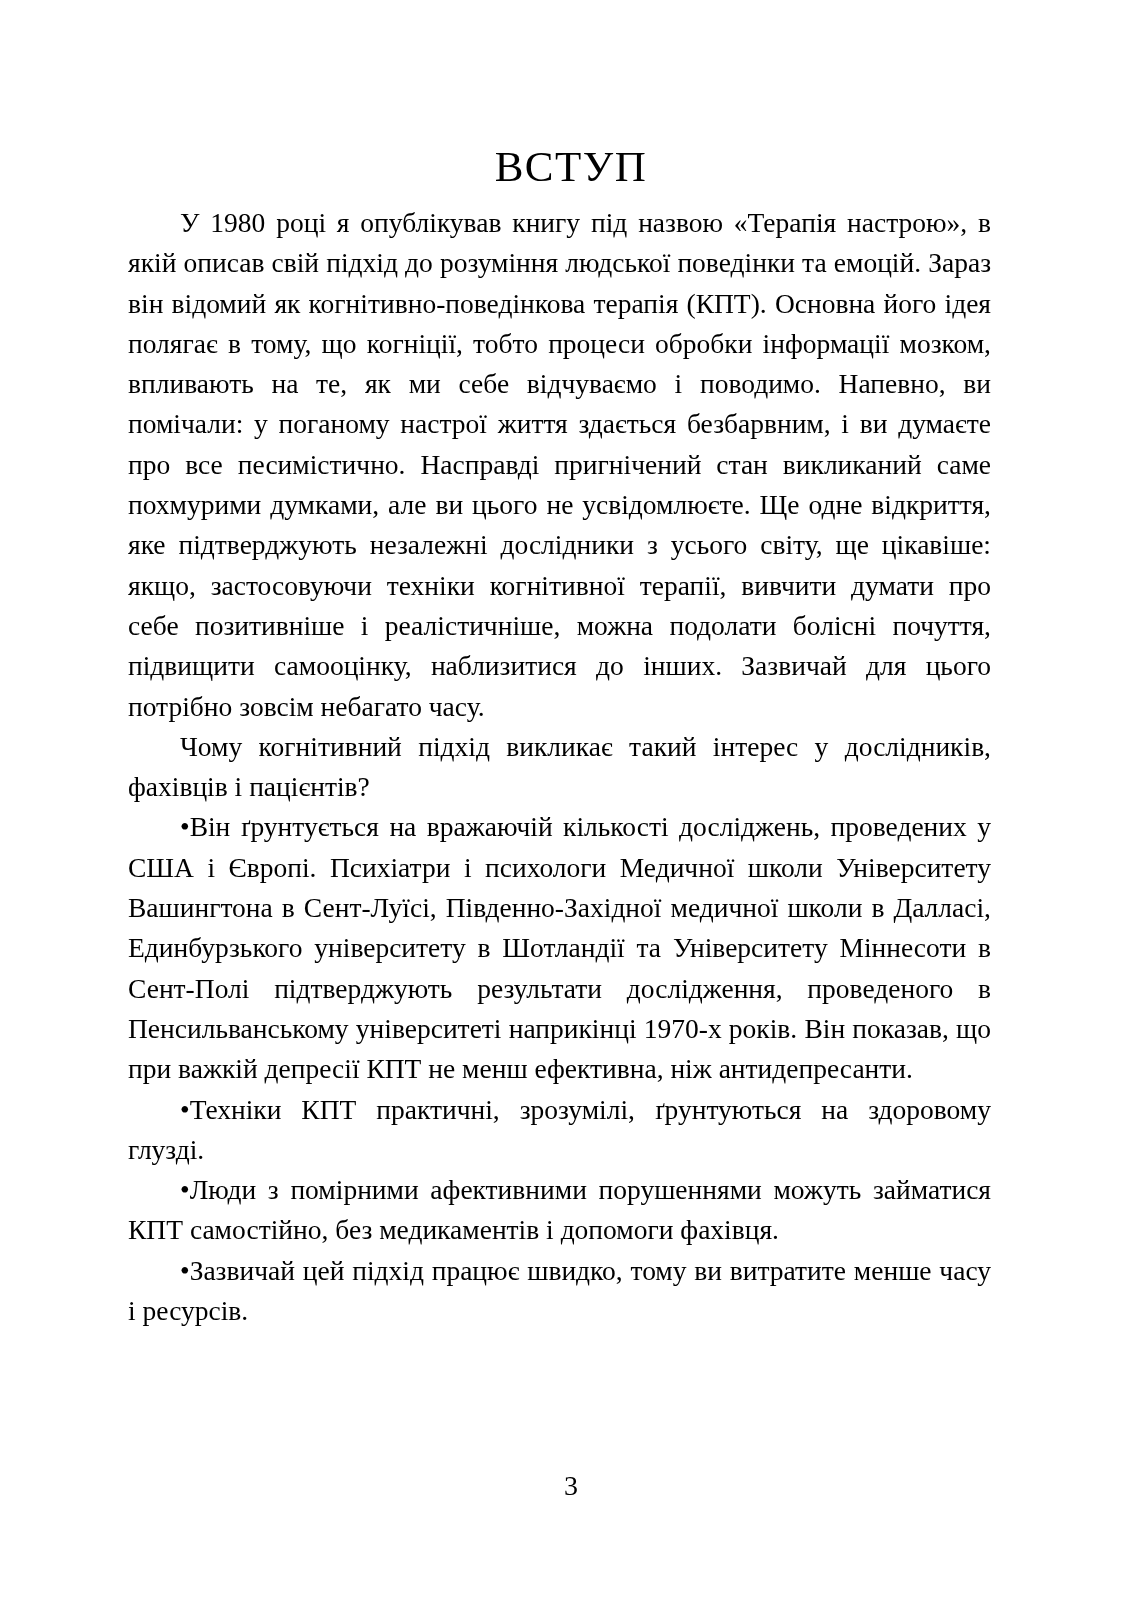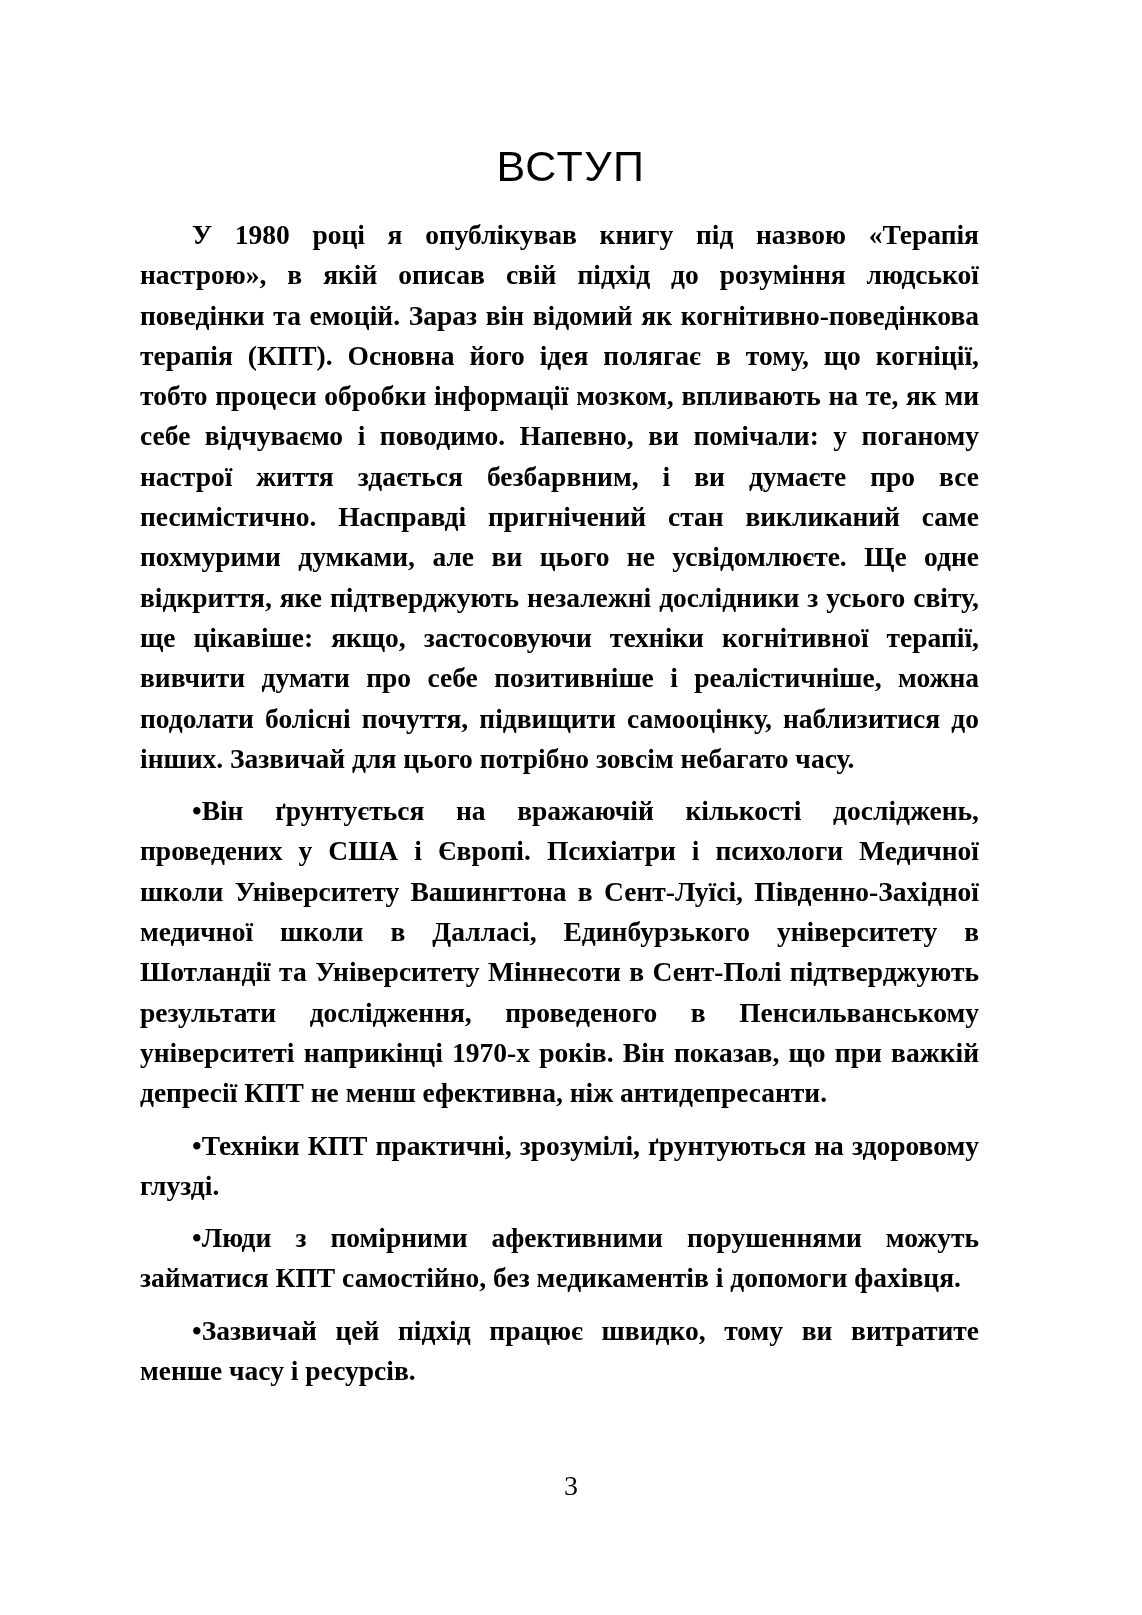--- a/index.html
+++ b/index.html
@@ -18,39 +18,38 @@
   }
   .page-title {
     position: absolute;
     top: 113px;
     left: 0;
     width: 1142px;
     text-align: center;
     font-size: 43px;
     font-weight: 400;
     letter-spacing: 1.5px;
-    font-family: Liberation Sans, sans-serif;
+    font-family: Liberation Serif, serif;
   }
   .body-block {
     position: absolute;
     top: 203px;
     left: 128px;
     width: 863px;
   }
   .para {
-    margin: 12px;
+    margin: 0;
     text-align: justify;
     text-justify: inter-word;
     font-size: 27.5px;
     line-height: 40.3px;
     font-family: "Liberation Serif", "DejaVu Serif", serif;
     font-stretch: condensed;
     transform-origin: left top;
     hyphens: none;
-    font-weight: bold;
   }
   .para.indent {
     text-indent: 52px;
   }
   .para.bullet {
     text-indent: 52px;
   }
   .para .bullet-dot {
     font-size: 27.5px;
     line-height: 0;
@@ -70,20 +69,21 @@
 </style>
 </head>
 <body>
 
 <div class="page">
 
   <h1 class="page-title">ВСТУП</h1>
 
   <div class="body-block">
       <p class="para indent">У 1980 році я опублікував книгу під назвою «Терапія настрою», в якій описав свій підхід до розуміння людської поведінки та емоцій. Зараз він відомий як когнітивно-поведінкова терапія (КПТ). Основна його ідея полягає в тому, що когніції, тобто процеси обробки інформації мозком, впливають на те, як ми себе відчуваємо і поводимо. Напевно, ви помічали: у поганому настрої життя здається безбарвним, і ви думаєте про все песимістично. Насправді пригнічений стан викликаний саме похмурими думками, але ви цього не усвідомлюєте. Ще одне відкриття, яке підтверджують незалежні дослідники з усього світу, ще цікавіше: якщо, застосовуючи техніки когнітивної терапії, вивчити думати про себе позитивніше і реалістичніше, можна подолати болісні почуття, підвищити самооцінку, наблизитися до інших. Зазвичай для цього потрібно зовсім небагато часу.</p>
+      <p class="para indent">Чому когнітивний підхід викликає такий інтерес у дослідників, фахівців і пацієнтів?</p>
       <p class="para bullet"><span class="bullet-dot">•</span><span>Він ґрунтується на вражаючій кількості досліджень, проведених у США і Європі. Психіатри і психологи Медичної школи Університету Вашингтона в Сент-Луїсі, Південно-Західної медичної школи в Далласі, Единбурзького університету в Шотландії та Університету Міннесоти в Сент-Полі підтверджують результати дослідження, проведеного в Пенсильванському університеті наприкінці 1970-х років. Він показав, що при важкій депресії КПТ не менш ефективна, ніж антидепресанти.</span></p>
       <p class="para bullet"><span class="bullet-dot">•</span><span>Техніки КПТ практичні, зрозумілі, ґрунтуються на здоровому глузді.</span></p>
       <p class="para bullet"><span class="bullet-dot">•</span><span>Люди з помірними афективними порушеннями можуть займатися КПТ самостійно, без медикаментів і допомоги фахівця.</span></p>
       <p class="para bullet"><span class="bullet-dot">•</span><span>Зазвичай цей підхід працює швидко, тому ви витратите менше часу і ресурсів.</span></p>
     </div>
 
   <div class="page-number">3</div>
 
 </div>
 

